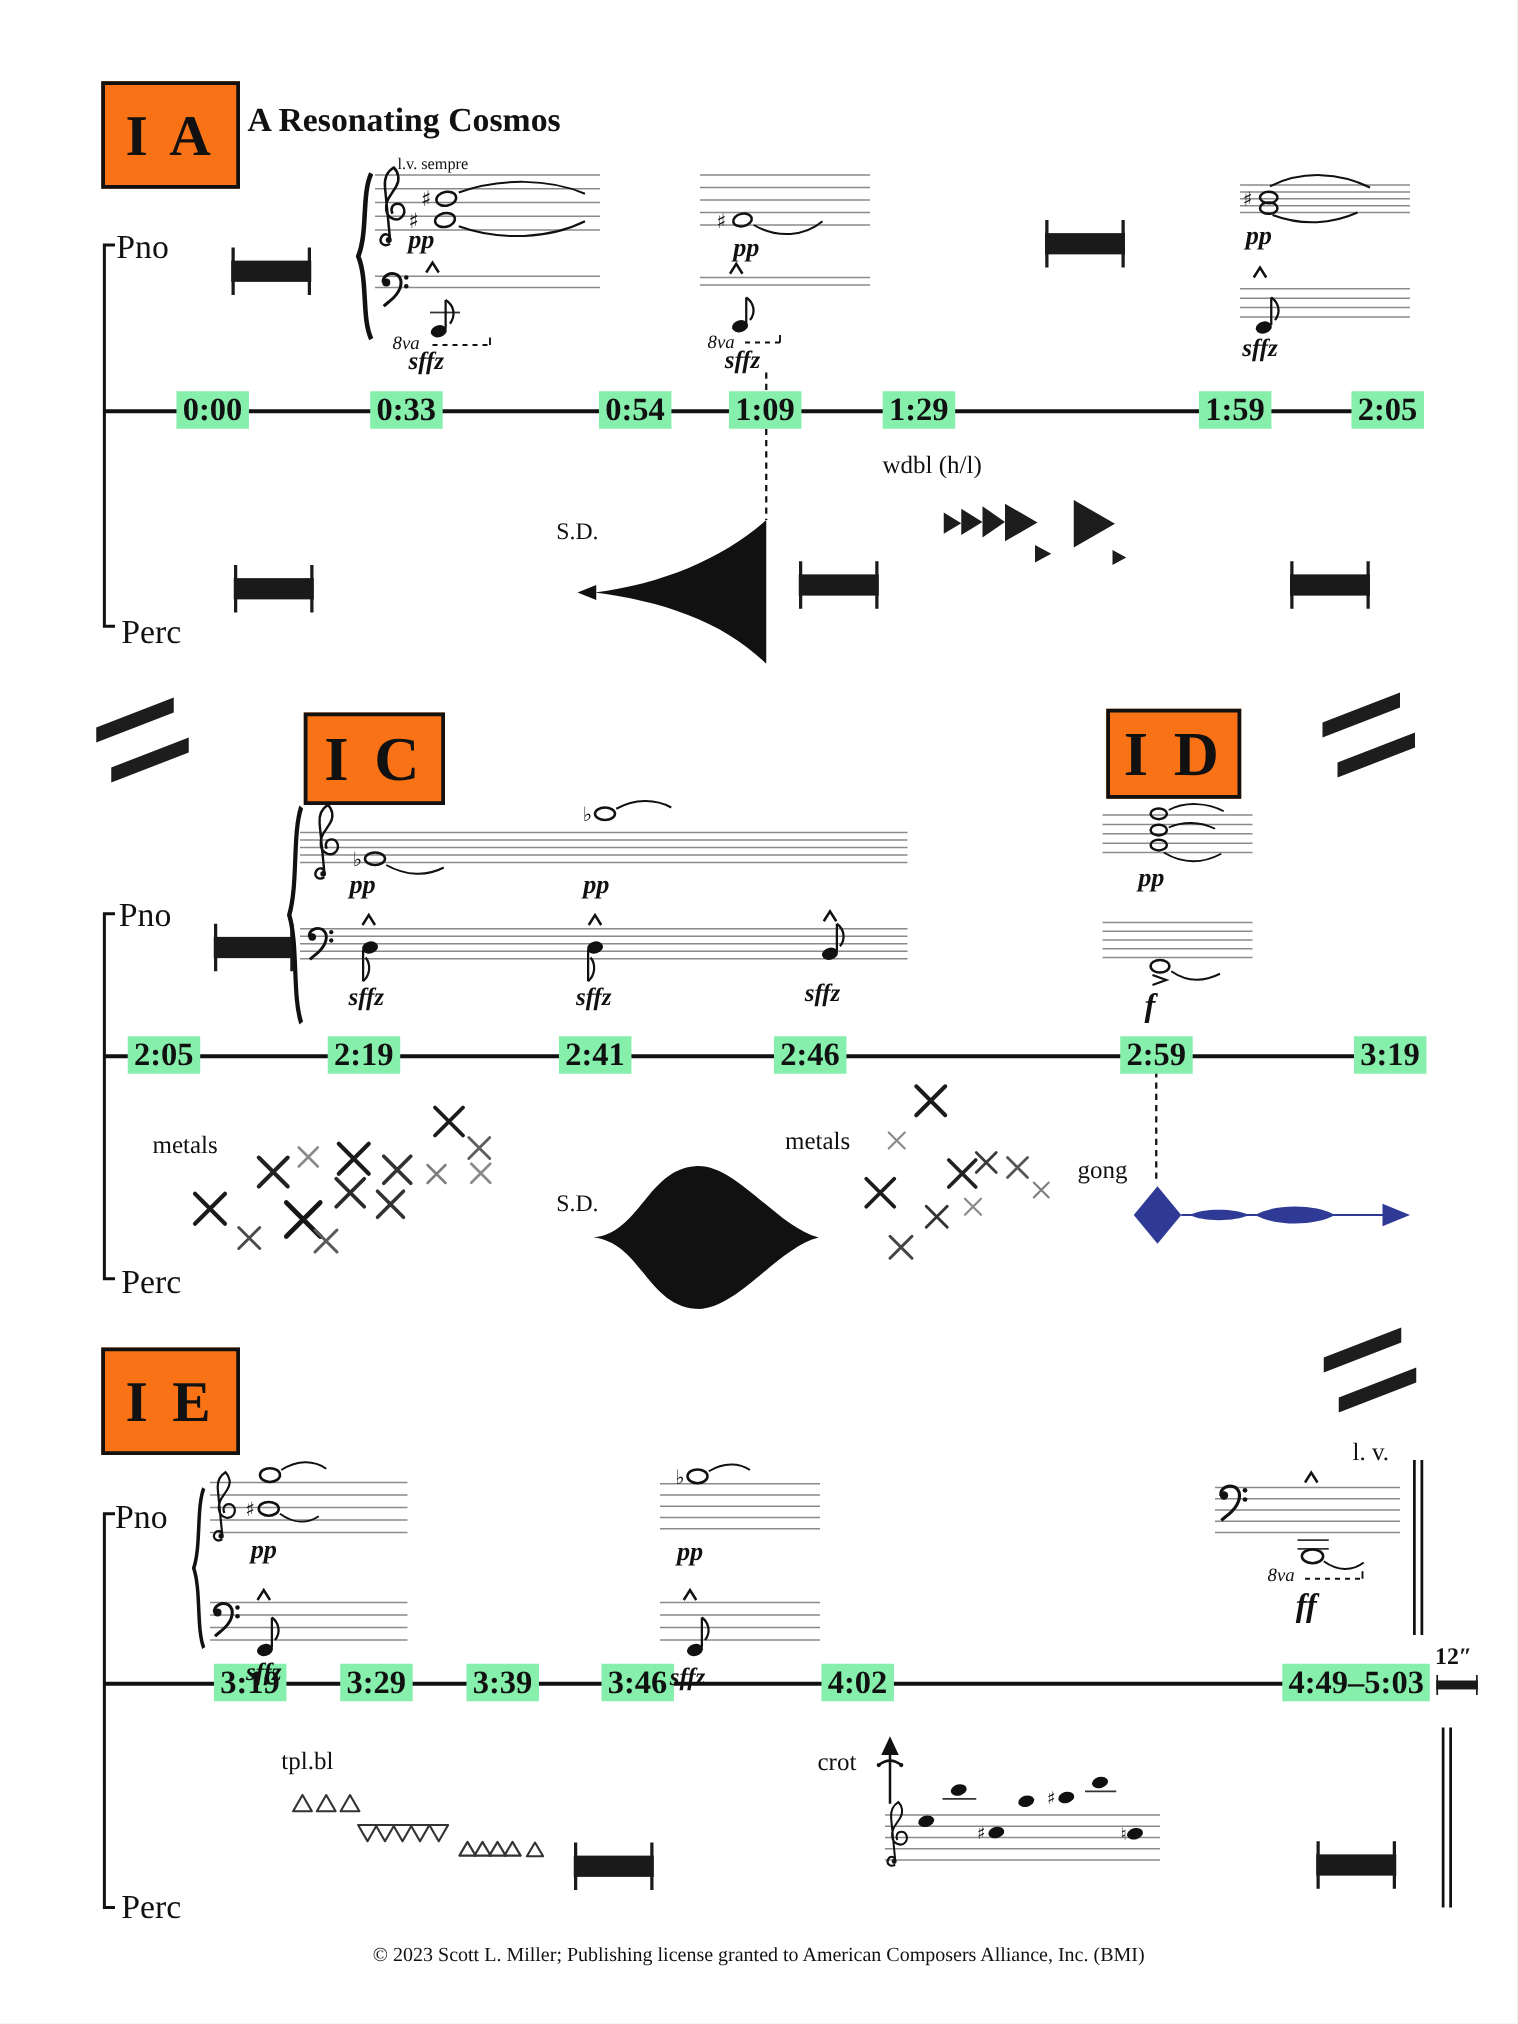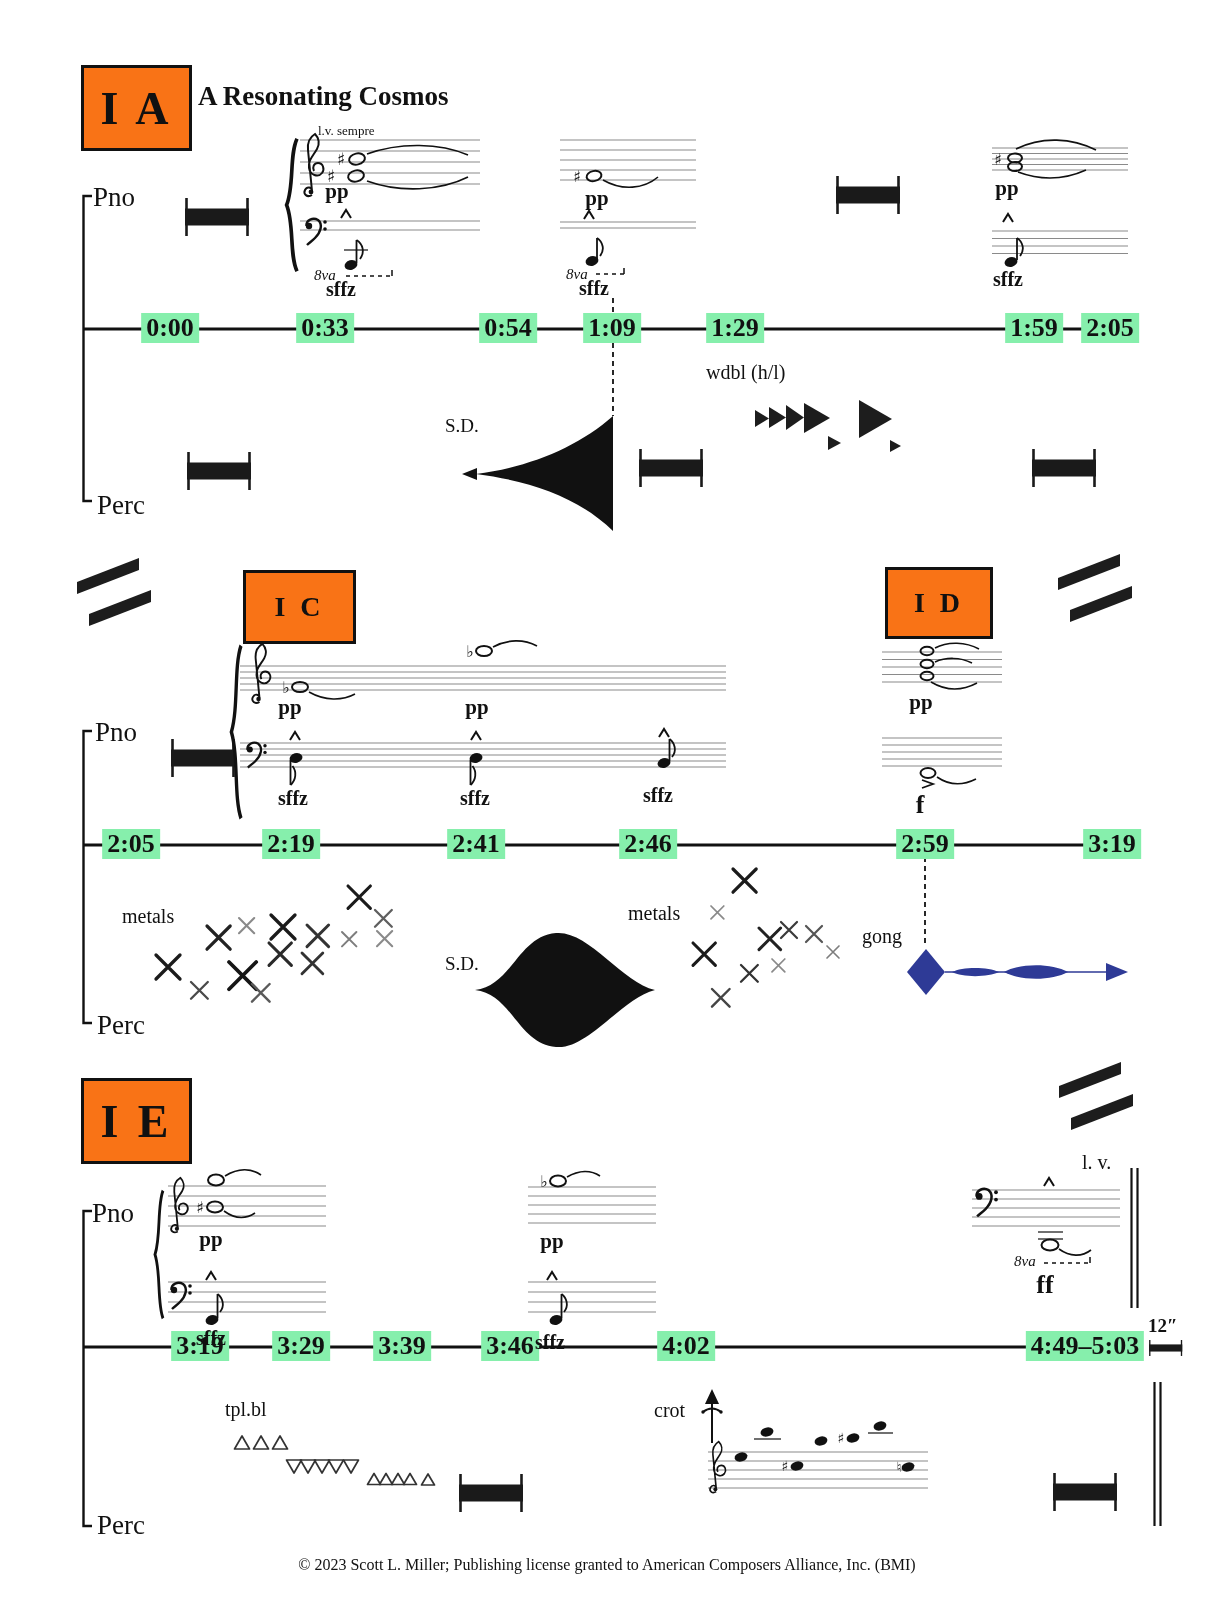--- a/index.html
+++ b/index.html
@@ -3,23 +3,23 @@
 <meta charset="utf-8">
 <style>
   html,body{margin:0;padding:0;background:#e9e9e9}
   .page{position:relative;width:1214px;height:1619px;margin:0 auto;background:#ffffff;
         font-family:"Liberation Serif","DejaVu Serif",serif;color:#111;overflow:hidden}
   .gfx{position:absolute;left:0;top:0}
   .txt{position:absolute;white-space:nowrap;line-height:1}
   .c{transform:translateX(-50%)}
   .secbox{position:absolute;border:3.5px solid #111;display:flex;align-items:center;justify-content:center;
           font-weight:bold;background:#f97316;letter-spacing:4px}
-  .f46{font-size:46px}.f42{font-size:28px}
+  .f46{font-size:46px}.f42{font-size:50px}
   .tl{font-weight:600;font-size:26px;background:#86efac;padding:2px 5px}
-  .dyn{font-weight:bold}
+  .dyn{font-style:italic;font-weight:bold}
   .pp{font-size:21px}.sffz{font-size:20px}.fdyn{font-size:26px}
   .inst{font-size:27px}
   .lbl{font-size:20px}
   .small{font-size:13px}
   .ott{font-style:italic;font-size:15px}
   .dur{font-weight:600;font-size:19px}
   .footer{position:absolute;left:0;top:1556px;width:100%;text-align:center;font-size:16px}
   .staff{stroke:#8a8a8a;stroke-width:1.2}
   .hbar{stroke:#1a1a1a;fill:#1a1a1a;stroke-width:2.6}
   .acc{font-family:"DejaVu Sans",sans-serif;fill:#111}
@@ -414,21 +414,21 @@
 <div class="txt inst" style="left:95px;top:719px">Pno</div>
 <div class="txt inst" style="left:97px;top:1012px">Perc</div>
 <div class="txt inst" style="left:92px;top:1200px">Pno</div>
 <div class="txt inst" style="left:97px;top:1512px">Perc</div>
 
 <div class="txt tl c" style="left:170px;top:313px">0:00</div>
 <div class="txt tl c" style="left:325px;top:313px">0:33</div>
 <div class="txt tl c" style="left:508px;top:313px">0:54</div>
 <div class="txt tl c" style="left:612px;top:313px">1:09</div>
 <div class="txt tl c" style="left:735px;top:313px">1:29</div>
-<div class="txt tl c" style="left:1034px;top:313px">1:59</div>
+<div class="txt tl c" style="left:988px;top:313px">1:59</div>
 <div class="txt tl c" style="left:1110px;top:313px">2:05</div>
 
 <div class="txt tl c" style="left:131px;top:829px">2:05</div>
 <div class="txt tl c" style="left:291px;top:829px">2:19</div>
 <div class="txt tl c" style="left:476px;top:829px">2:41</div>
 <div class="txt tl c" style="left:648px;top:829px">2:46</div>
 <div class="txt tl c" style="left:925px;top:829px">2:59</div>
 <div class="txt tl c" style="left:1112px;top:829px">3:19</div>
 
 <div class="txt tl c" style="left:200px;top:1331px">3:19</div>

